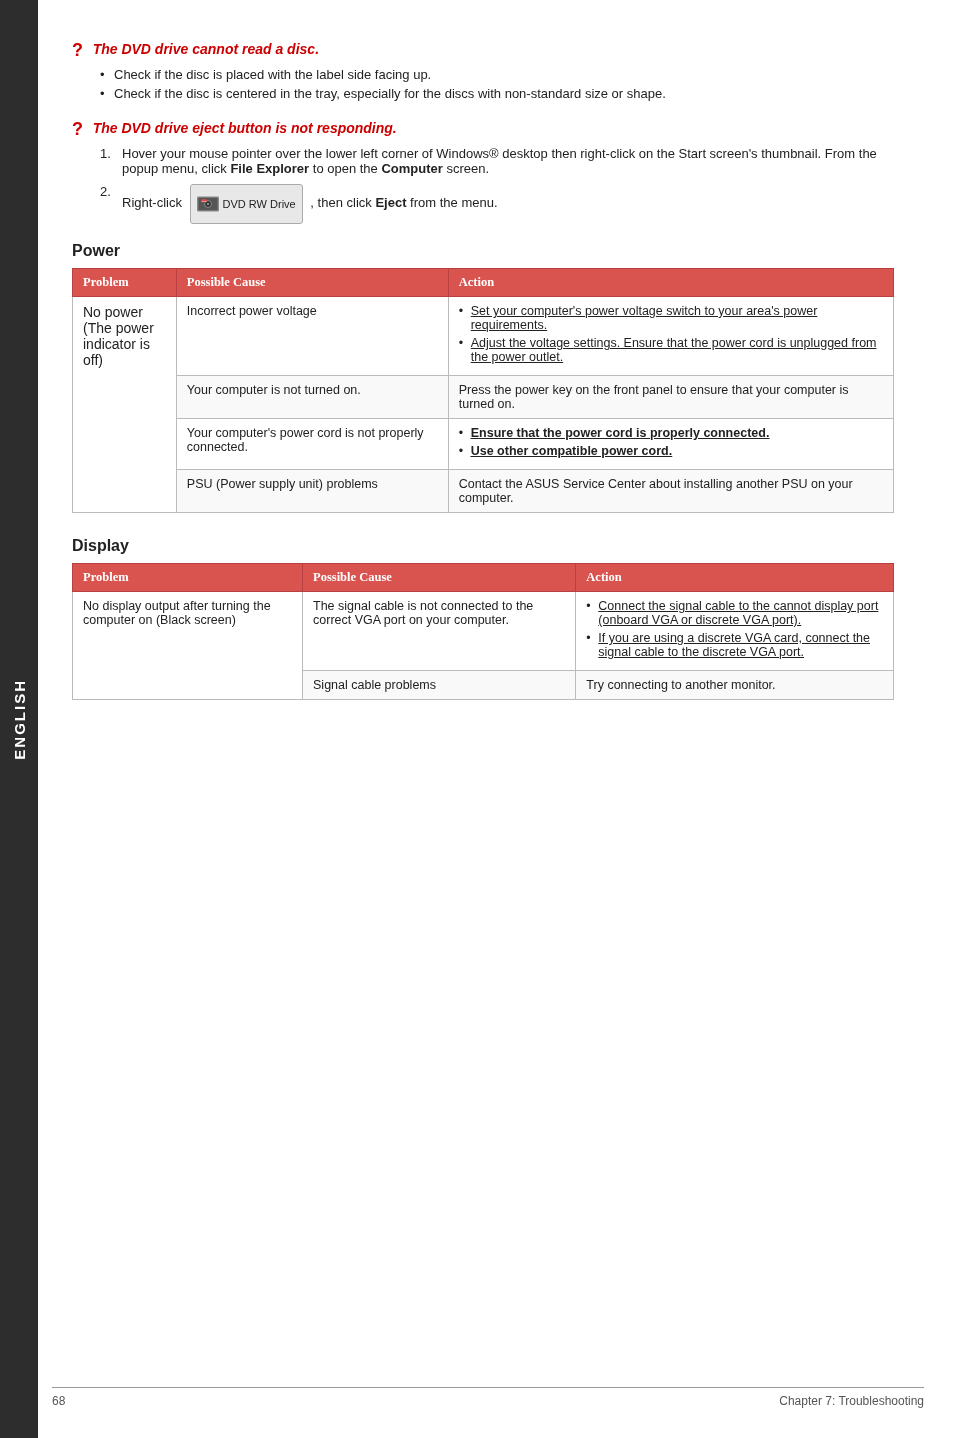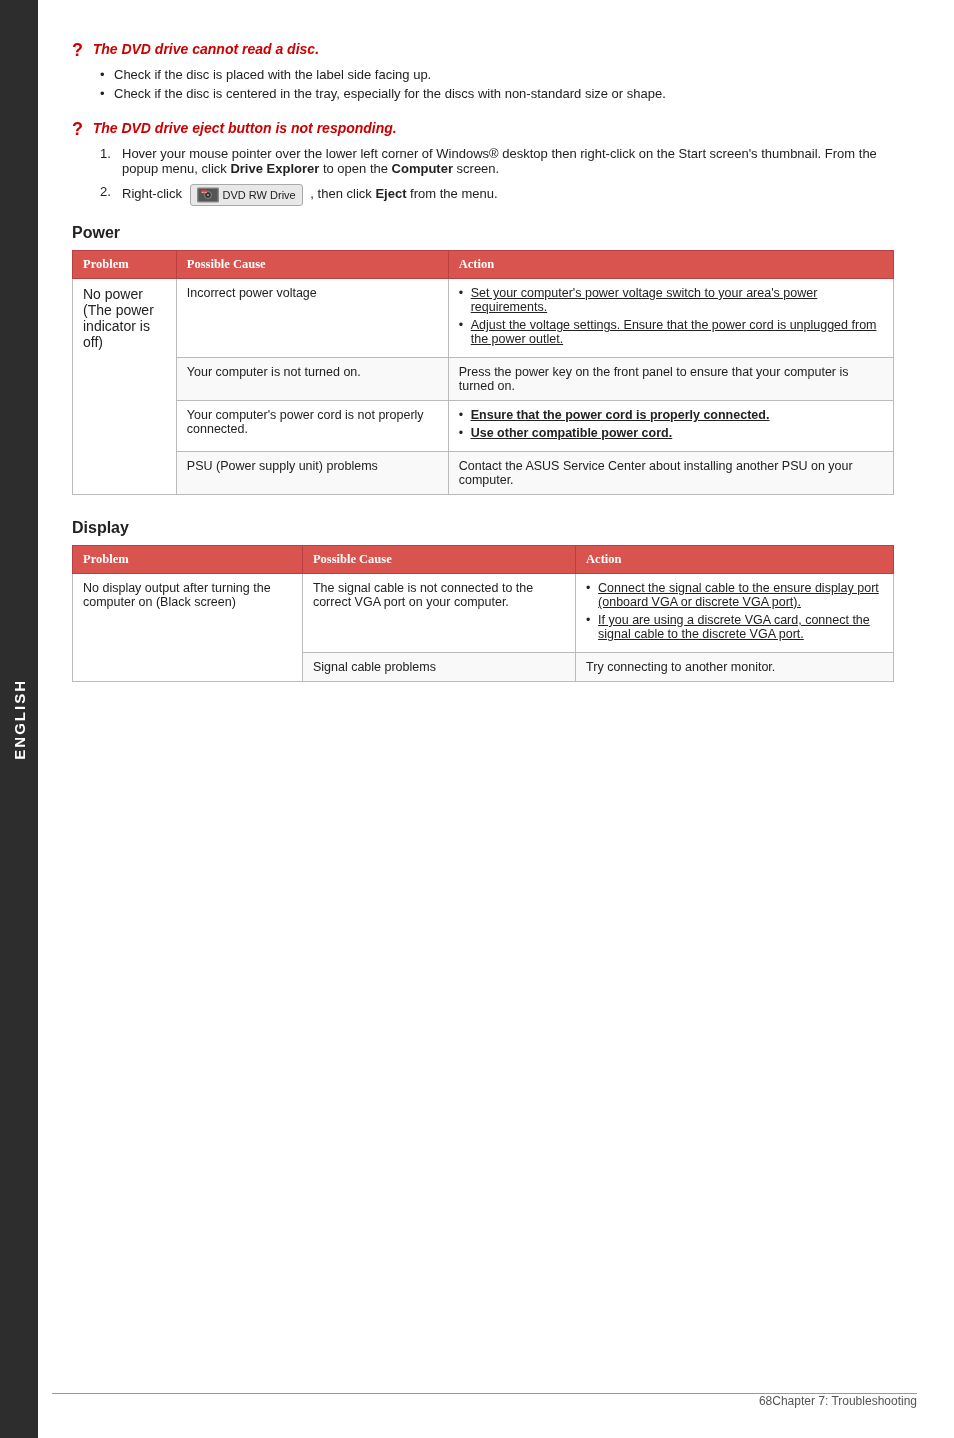--- a/index.html
+++ b/index.html
@@ -89,21 +89,21 @@
       content: counter(num) ".";
       position: absolute;
       left: 0;
     }
     .dvd-drive-inline {
       display: inline-flex;
       align-items: center;
       background: #e8e8e8;
       border: 1px solid #aaa;
       border-radius: 3px;
-      padding: 2px 6px;
+      padding: 11px 6px;
       font-size: 11px;
       margin: 0 4px;
       vertical-align: middle;
     }
     .dvd-icon {
       width: 22px;
       height: 16px;
       margin-right: 4px;
     }
     .bold { font-weight: bold; }
@@ -157,24 +157,25 @@
       left: 0;
     }
     .action-bold {
       font-weight: bold;
       text-decoration: underline;
     }
     .footer-bar {
       position: absolute;
       bottom: 30px;
       left: 52px;
-      right: 37px;
+      right: 30px;
       border-top: 1px solid #999;
+      padding-top: 6px;
       display: flex;
-      justify-content: flex-end;
+      justify-content: space-between;
       font-size: 12px;
       color: #555;
     }
     .no-power-cell {
       font-size: 14px;
     }
   </style>
 </head>
 <body>
 
@@ -191,21 +192,21 @@
       <li>Check if the disc is placed with the label side facing up.</li>
       <li>Check if the disc is centered in the tray, especially for the discs with non-standard size or shape.</li>
     </ul>
   </div>
 
   <div class="question-block">
     <span class="question-icon">?</span>
     <span class="question-title">The DVD drive eject button is not responding.</span>
     <ol class="numbered-list">
       <li>
-        Hover your mouse pointer over the lower left corner of Windows® desktop then right-click on the Start screen's thumbnail. From the popup menu, click <span class="bold">Drive Explorer</span> to open the <span class="bold">Computer</span> screen.
+        Hover your mouse pointer over the lower left corner of Windows® desktop then right-click on the Start screen's thumbnail. From the popup menu, click <span class="bold">File Explorer</span> to open the <span class="bold">Computer</span> screen.
       </li>
       <li>
         <span>Right-click</span>
         <span class="dvd-drive-inline">
           <svg class="dvd-icon" viewBox="0 0 32 22">
             <rect x="0" y="0" width="32" height="22" rx="2" fill="#888"></rect>
             <rect x="2" y="2" width="28" height="18" rx="1" fill="#555"></rect>
             <circle cx="16" cy="11" r="5" fill="#333" stroke="#aaa" stroke-width="1"></circle>
             <circle cx="16" cy="11" r="1.5" fill="#aaa"></circle>
             <rect x="6" y="4" width="8" height="4" rx="1" fill="#e44"></rect>
@@ -275,21 +276,21 @@
     </thead>
     <tbody>
 
       <tr>
         <td rowspan="2">
           No display output after turning the computer on (Black screen)
         </td>
         <td>The signal cable is not connected to the correct VGA port on your computer.</td>
         <td>
           <ul class="action-bullet">
-            <li>Connect the signal cable to the ensure display port (onboard VGA or discrete VGA port).</li>
+            <li>Connect the signal cable to the cannot display port (onboard VGA or discrete VGA port).</li>
             <li>If you are using a discrete VGA card, connect the signal cable to the discrete VGA port.</li>
           </ul>
         </td>
       </tr>
 
       <tr>
         <td>Signal cable problems</td>
         <td>Try connecting to another monitor.</td>
       </tr>
     </tbody>

